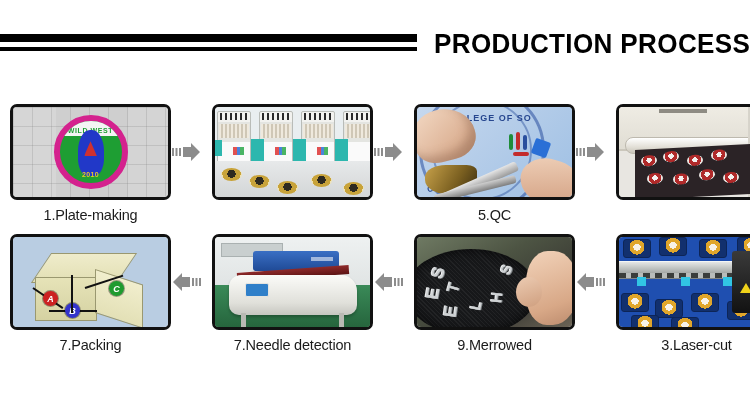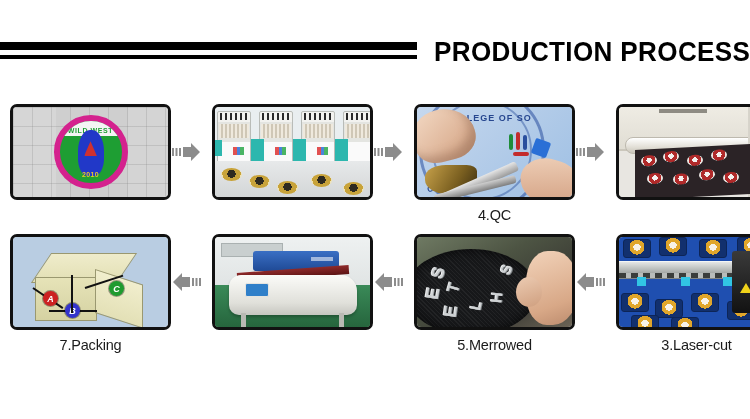--- a/index.html
+++ b/index.html
@@ -6,21 +6,21 @@
   body{
     width:750px;height:419px;
     background:#ffffff;
     font-family:"Liberation Sans", sans-serif;
     overflow:hidden;
     position:relative;
   }
 
   
   #header{
-    position:absolute; left:0; top:16px; width:750px; height:82px;
+    position:absolute; left:0; top:8px; width:750px; height:82px;
   }
   .rule-wrap{
     position:absolute; left:0; top:26px; width:417px;
   }
   .rule-thick{
     width:417px; height:8px; background:#000; display:block;
   }
   .rule-gap{ height:5px; }
   .rule-thin{
     width:417px; height:4px; background:#000; display:block;
@@ -400,20 +400,21 @@
       <div class="frame">
         <div class="ph p1">
           <div class="disc">
             <div class="arcTxt">WILD WEST</div>
             <div class="head"></div>
             <div class="figure"></div>
             <div class="yr">2010</div>
           </div>
         </div>
       </div>
+      <div class="caption">1.Plate-making</div>
     </div>
 
     <div class="arrow">
       <svg width="29" height="18" viewBox="0 0 29 18">
         <rect x="0" y="5" width="2" height="8" fill="#8c8c8c"></rect>
         <rect x="3.5" y="5" width="2" height="8" fill="#8c8c8c"></rect>
         <rect x="7" y="5" width="2" height="8" fill="#8c8c8c"></rect>
         <path d="M11 4 H19 V0 L28 9 L19 18 V14 H11 Z" fill="#8c8c8c"></path>
       </svg>
     </div>
@@ -473,21 +474,21 @@
             <i style="left:6px;top:20px;width:16px;height:4px;background:#c32b2b"></i>
             <i style="left:26px;top:8px;width:16px;height:16px;background:#2a6fd6;transform:rotate(20deg)"></i>
           </div>
           <div class="scrap"></div>
           <div class="scissors"></div>
           <div class="scissors2"></div>
           <div class="finger"></div>
           <div class="thumb"></div>
         </div>
       </div>
-      <div class="caption">4.QC</div>
+      <div class="caption">5.QC</div>
     </div>
 
     <div class="arrow">
       <svg width="29" height="18" viewBox="0 0 29 18">
         <rect x="0" y="5" width="2" height="8" fill="#8c8c8c"></rect>
         <rect x="3.5" y="5" width="2" height="8" fill="#8c8c8c"></rect>
         <rect x="7" y="5" width="2" height="8" fill="#8c8c8c"></rect>
         <path d="M11 4 H19 V0 L28 9 L19 18 V14 H11 Z" fill="#8c8c8c"></path>
       </svg>
     </div>
@@ -553,20 +554,21 @@
           <div class="shelf"></div>
           <div class="floor"></div>
           <div class="blue"></div>
           <div class="belt"></div>
           <div class="body"></div>
           <div class="panel"></div>
           <div class="leg" style="left:26px"></div>
           <div class="leg" style="left:124px"></div>
         </div>
       </div>
+      <div class="caption">7.Needle detection</div>
     </div>
 
     <div class="arrow">
       <svg width="29" height="18" viewBox="0 0 29 18">
         <path d="M18 4 H10 V0 L1 9 L10 18 V14 H18 Z" fill="#8c8c8c"></path>
         <rect x="20" y="5" width="2" height="8" fill="#8c8c8c"></rect>
         <rect x="23.5" y="5" width="2" height="8" fill="#8c8c8c"></rect>
         <rect x="27" y="5" width="2" height="8" fill="#8c8c8c"></rect>
       </svg>
     </div>
@@ -579,21 +581,21 @@
             <span class="ltr" style="left:22px;top:34px;font-size:18px;transform:rotate(-80deg)">E</span>
             <span class="ltr" style="left:44px;top:30px;font-size:16px;transform:rotate(-74deg)">T</span>
             <span class="ltr" style="left:40px;top:52px;font-size:18px;transform:rotate(-82deg)">E</span>
             <span class="ltr" style="left:66px;top:48px;font-size:15px;transform:rotate(-78deg)">L</span>
             <span class="ltr" style="left:86px;top:40px;font-size:15px;transform:rotate(-84deg)">H</span>
             <span class="ltr" style="left:96px;top:12px;font-size:15px;transform:rotate(-70deg)">S</span>
           </div>
           <div class="hand"></div>
         </div>
       </div>
-      <div class="caption">5.Merrowed</div>
+      <div class="caption">9.Merrowed</div>
     </div>
 
     <div class="arrow">
       <svg width="29" height="18" viewBox="0 0 29 18">
         <path d="M18 4 H10 V0 L1 9 L10 18 V14 H18 Z" fill="#8c8c8c"></path>
         <rect x="20" y="5" width="2" height="8" fill="#8c8c8c"></rect>
         <rect x="23.5" y="5" width="2" height="8" fill="#8c8c8c"></rect>
         <rect x="27" y="5" width="2" height="8" fill="#8c8c8c"></rect>
       </svg>
     </div>

